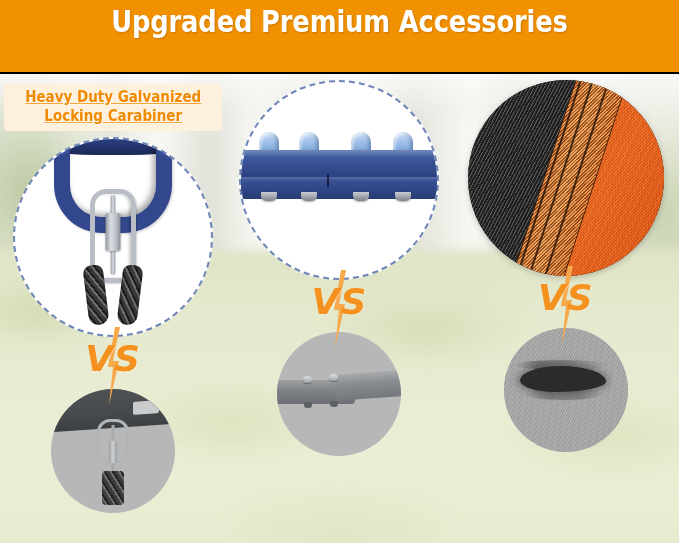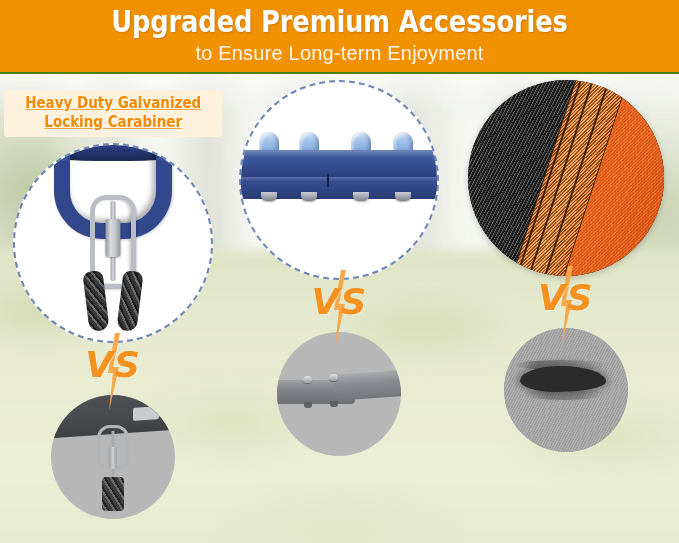--- a/index.html
+++ b/index.html
@@ -113,21 +113,21 @@
     filter: blur(11px);
   }
 
   
   .banner {
     position: absolute;
     left: 0; top: 0;
     width: 679px;
     height: 72px;
     background: #f29100;
-    border-bottom: 2px solid #4d7c0f;
+    border-bottom: 2px solid #000000;
     z-index: 5;
     text-align: center;
   }
   .banner-title {
     margin: 0;
     padding-top: 4px;
     font-family: "DejaVu Sans", sans-serif;
     font-size: 30px;
     font-weight: bold;
     letter-spacing: -0.2px;
@@ -160,21 +160,21 @@
   .col {
     position: relative;
     flex: 1 1 0;
     display: flex;
     flex-direction: column;
     align-items: center;
   }
 
   
   .label-panel {
-    margin-top: 16px;
+    margin-top: 10px;
     background: #fdf0dd;
     border-radius: 4px;
     padding: 4px 8px 5px 8px;
     text-align: center;
     box-shadow: 0 0 0 0 rgba(0,0,0,0);
   }
   .label-line {
     display: block;
     font-family: "DejaVu Sans", sans-serif;
     font-weight: bold;
@@ -589,21 +589,20 @@
     <div class="bg-house"></div>
     <div class="bg-roof"></div>
     <div class="bg-tree"></div>
     <div class="bg-tree2"></div>
     <div class="bg-grass"></div>
     <div class="bg-grass-mottle"></div>
   </div>
 
   <div class="banner">
     <div class="banner-title">Upgraded Premium Accessories</div>
-    <div class="banner-sub">to Ensure Long-term Enjoyment</div>
   </div>
 
   <div class="columns">
 
     <div class="col col1">
       <div class="label-panel">
         <span class="label-line">Heavy Duty Galvanized</span>
         <span class="label-line">Locking Carabiner</span>
       </div>
 

